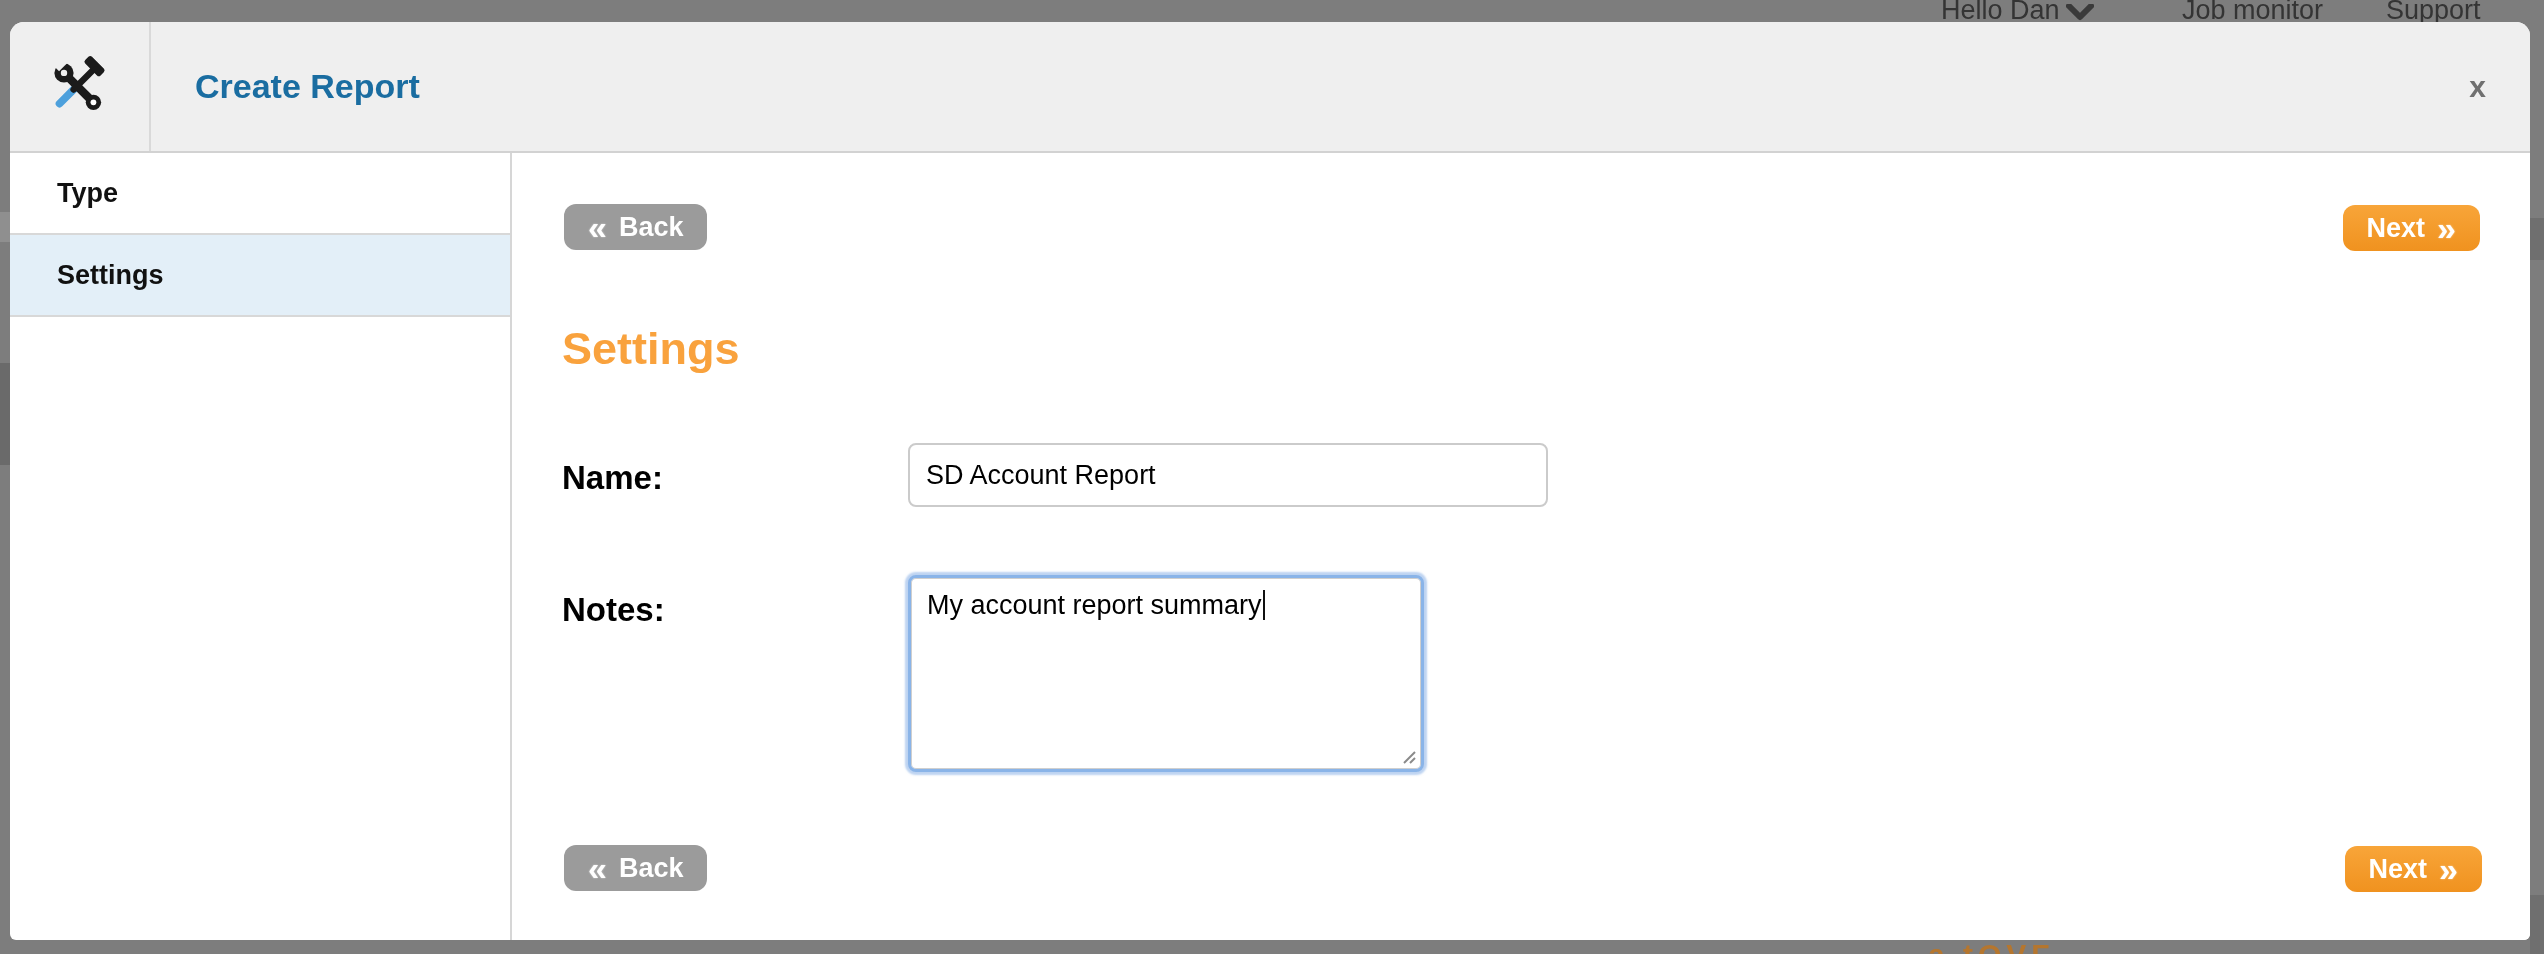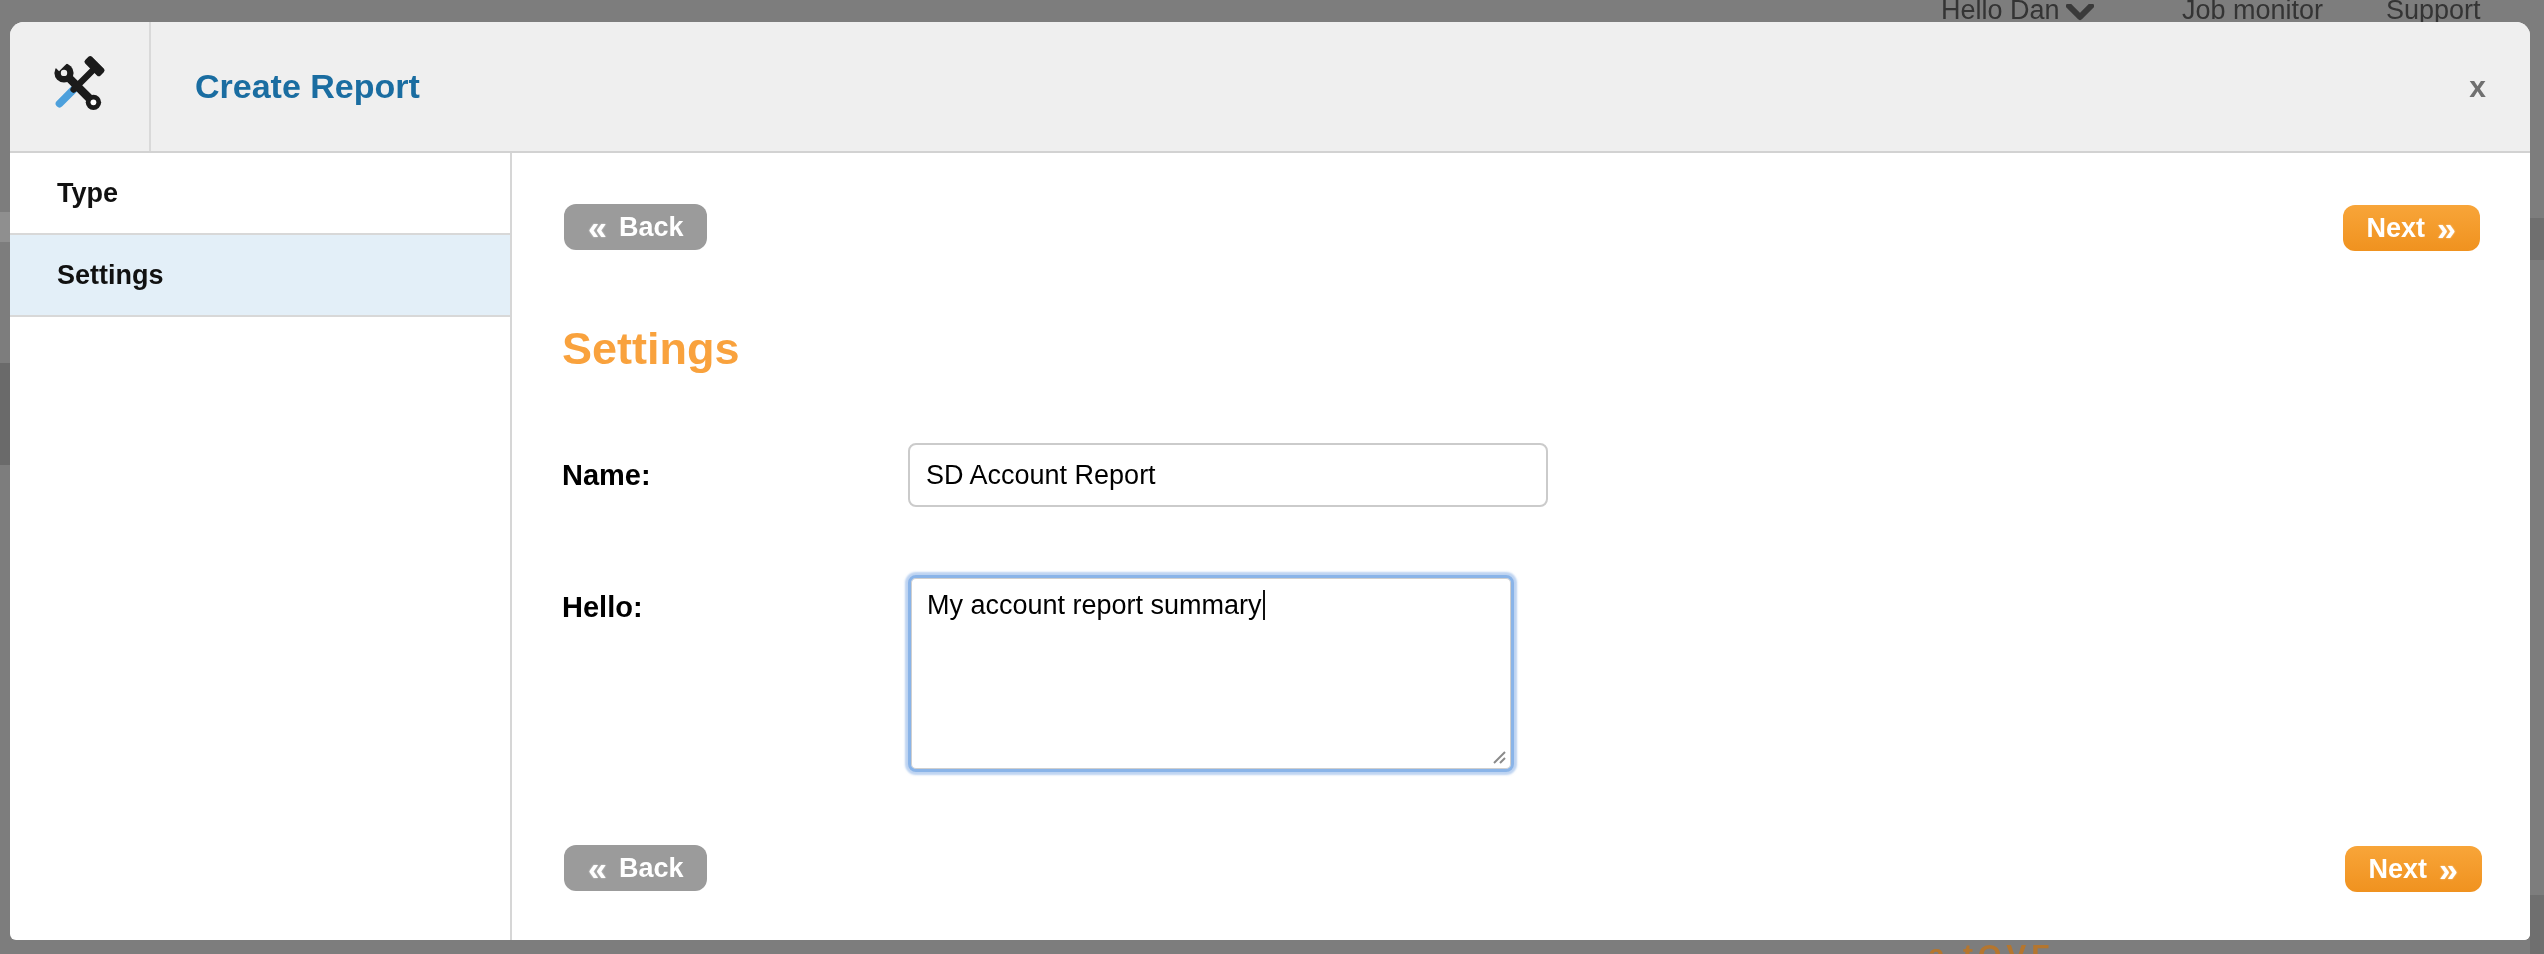--- a/index.html
+++ b/index.html
@@ -29,25 +29,25 @@
   .btn { position:absolute; height:46px; border:none; border-radius:12px; display:inline-flex; align-items:center; justify-content:center; gap:12px; font-family:"Liberation Sans", sans-serif; font-size:27px; font-weight:bold; color:#fff; padding:0 24px; cursor:pointer; }
   .btn .chev { font-size:34px; line-height:40px; font-weight:bold; text-shadow:0 0 2px rgba(255,255,255,.6); }
   .btn-back { background:#9b9b9b; }
   .btn-next { background:linear-gradient(#f8a539,#f0921f); }
   .pos-back-top { left:52px; top:51px; }
   .pos-next-top { right:50px; top:52px; }
   .pos-back-bot { left:52px; top:692px; }
   .pos-next-bot { right:48px; top:693px; }
 
   .heading { position:absolute; left:50px; top:170px; font-size:45px; font-weight:bold; color:#f9a23d; }
-  .field-label { position:absolute; left:50px; font-size:29px; font-weight:bold; color:#000; }
+  .field-label { position:absolute; left:50px; font-size:33px; font-weight:bold; color:#000; }
   .lbl-name { top:306px; }
   .lbl-notes { top:438px; }
   .name-input { position:absolute; left:396px; top:290px; width:640px; height:64px; border:2px solid #cbcbcb; border-radius:8px; font-family:"Liberation Sans", sans-serif; font-size:27px; color:#000; padding:12px 16px; outline:none; background:#fff; }
-  .notes-area { position:absolute; left:396px; top:422px; width:606px; height:197px; background:#fff; border:3px solid #8ab4e8; border-radius:8px; box-shadow:0 0 2px 3px rgba(135,175,230,.55), inset 0 0 0 1px #cfcfcf; padding:12px 16px; font-size:27px; color:#000; cursor:text; }
+  .notes-area { position:absolute; left:396px; top:422px; width:516px; height:197px; background:#fff; border:3px solid #8ab4e8; border-radius:8px; box-shadow:0 0 2px 3px rgba(135,175,230,.55), inset 0 0 0 1px #cfcfcf; padding:12px 16px; font-size:27px; color:#000; cursor:text; }
   .caret { display:inline-block; width:2px; height:30px; background:#111; vertical-align:text-bottom; margin-left:1px; }
   .resize-handle { position:absolute; right:4px; bottom:4px; }
 </style>
 </head>
 <body>
 
 <div class="stage">
 
   <span class="nav-item" style="left:1941px">Hello Dan</span>
   <svg class="nav-chevron" width="28" height="17" viewBox="0 0 28 17">
@@ -109,21 +109,21 @@
         <button class="btn btn-next pos-next-top">
           <span>Next</span>
           <span class="chev">»</span>
         </button>
 
         <div class="heading">Settings</div>
 
         <label class="field-label lbl-name">Name:</label>
         <input class="name-input" type="text" value="SD Account Report" style="">
 
-        <label class="field-label lbl-notes">Hello:</label>
+        <label class="field-label lbl-notes">Notes:</label>
         <div class="notes-area">
           <span>My account report summary</span><span class="caret"></span>
           <svg class="resize-handle" width="16" height="16" viewBox="0 0 16 16">
             <line x1="14" y1="3" x2="3" y2="14" stroke="#8a8a8a" stroke-width="2"></line>
             <line x1="14" y1="9" x2="9" y2="14" stroke="#8a8a8a" stroke-width="2"></line>
           </svg>
         </div>
 
         <button class="btn btn-back pos-back-bot">
           <span class="chev">«</span>

